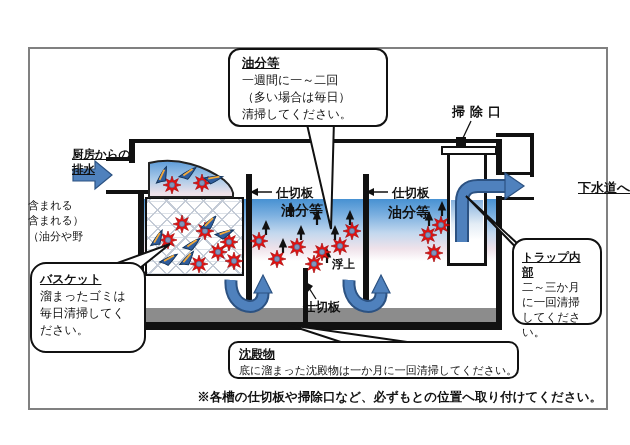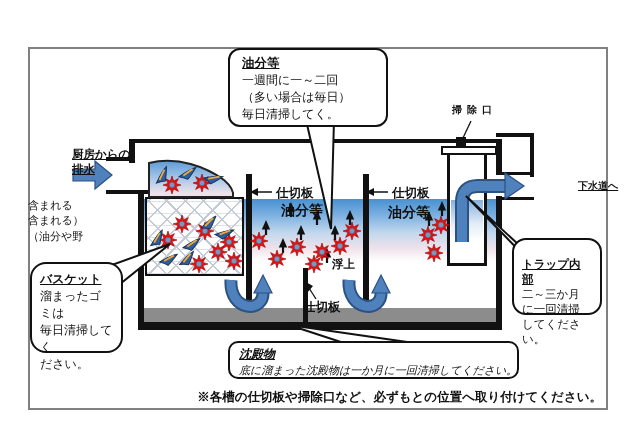--- a/index.html
+++ b/index.html
@@ -16,21 +16,21 @@
             repeating-linear-gradient(-45deg,#c4cbd6 0 1.5px,transparent 1.5px 13px),
             repeating-linear-gradient(0deg,#dde2e8 0 1px,transparent 1px 12px);}
   .trap-tube{position:absolute;left:447px;top:150px;width:40px;height:116px;background:#fff;border:3px solid #111;box-sizing:border-box;}
   .trap-water{position:absolute;left:451px;top:200px;width:32px;height:40px;
           background:linear-gradient(to bottom,rgba(111,163,216,.85),rgba(205,222,238,.55) 60%,rgba(240,228,236,0));}
   .trap-cap{position:absolute;left:441px;top:146px;width:56px;height:9px;background:#fff;border:2.5px solid #111;box-sizing:border-box;}
   .knob{position:absolute;left:456px;top:137px;width:10px;height:11px;background:#111;}
   .overlay{position:absolute;left:0;top:0;z-index:6;}
   .txt{position:absolute;white-space:nowrap;line-height:1.25;}
   .b{font-weight:bold;} .u{text-decoration:underline;margin-left:44px;}
-  .f11{font-size:11px;} .f115{font-size:11.5px;} .f12{font-size:12px;} .f125{font-size:12.5px;} .f13{font-size:10px;} .f14{font-size:14px;}
+  .f11{font-size:11px;} .f115{font-size:11.5px;} .f12{font-size:12px;} .f125{font-size:12.5px;} .f13{font-size:13px;} .f14{font-size:14px;}
   .callout{position:absolute;background:#fff;border:2px solid #111;z-index:7;box-sizing:border-box;}
   .callout .title{font-weight:bold;text-decoration:underline;}
   .co-line{display:block;}
   .footnote{position:absolute;left:28px;top:389px;width:574px;text-align:right;font-weight:bold;font-size:12.5px;z-index:7;font-family:Liberation Mono, monospace;}
   .struct{z-index:3;} .z2{z-index:2;} .z4{z-index:4;} .z5{z-index:5;}
 </style>
 </head>
 <body>
 
 <div class="stage">
@@ -179,37 +179,37 @@
   <div class="txt b f14" style="left:281px;top:202px;z-index:7;">油分等</div>
   <div class="txt b f14" style="left:388px;top:204px;z-index:7;">油分等</div>
   <div class="txt b f115" style="left:332px;top:257px;z-index:7;">浮上</div>
   <div class="txt b f13" style="left:452px;top:104px;letter-spacing:5px;z-index:7;">掃除口</div>
   <div class="txt b u f13" style="left:534px;top:180px;z-index:7;">下水道へ</div>
 
   <div class="callout" style="left:228px;top:48px;width:160px;height:79px;border-radius:12px;padding:5px 12px;">
     <span class="co-line title f125">油分等</span>
     <span class="co-line f12">一週間に一～二回</span>
     <span class="co-line f12">（多い場合は毎日）</span>
-    <span class="co-line f12">毎日清掃してく。</span>
-  </div>
-
-  <div class="callout" style="left:30px;top:262px;width:93px;height:91px;border-radius:16px;padding:7px 8px;">
+    <span class="co-line f12">清掃してください。</span>
+  </div>
+
+  <div class="callout" style="left:30px;top:262px;width:116px;height:91px;border-radius:16px;padding:7px 8px;">
     <span class="co-line title f12">バスケット</span>
     <span class="co-line f12">溜まったゴミは</span>
     <span class="co-line f12">毎日清掃してく</span>
     <span class="co-line f12">ださい。</span>
   </div>
 
-  <div class="callout" style="left:512px;top:238px;width:90px;height:77px;border-radius:14px;padding:17px 8px;line-height:1.3;">
+  <div class="callout" style="left:512px;top:238px;width:90px;height:87px;border-radius:14px;padding:10px 8px;line-height:1.3;">
     <span class="co-line title f115">トラップ内部</span>
     <span class="co-line f115">二～三か月</span>
     <span class="co-line f115">に一回清掃</span>
     <span class="co-line f115">してください。</span>
   </div>
 
-  <div class="callout" style="left:228px;top:341px;width:291px;height:38px;border-radius:10px;padding:3px 9px;white-space:nowrap;font-style:italic;">
+  <div class="callout" style="left:228px;top:341px;width:291px;height:38px;border-radius:10px;padding:3px 9px;white-space:nowrap;">
     <span class="co-line title f12">沈殿物</span>
     <span class="co-line f11">底に溜まった沈殿物は一か月に一回清掃してください。</span>
   </div>
 
   <div class="footnote">※各槽の仕切板や掃除口など、必ずもとの位置へ取り付けてください。</div>
 
 </div>
 
 </body></html>

